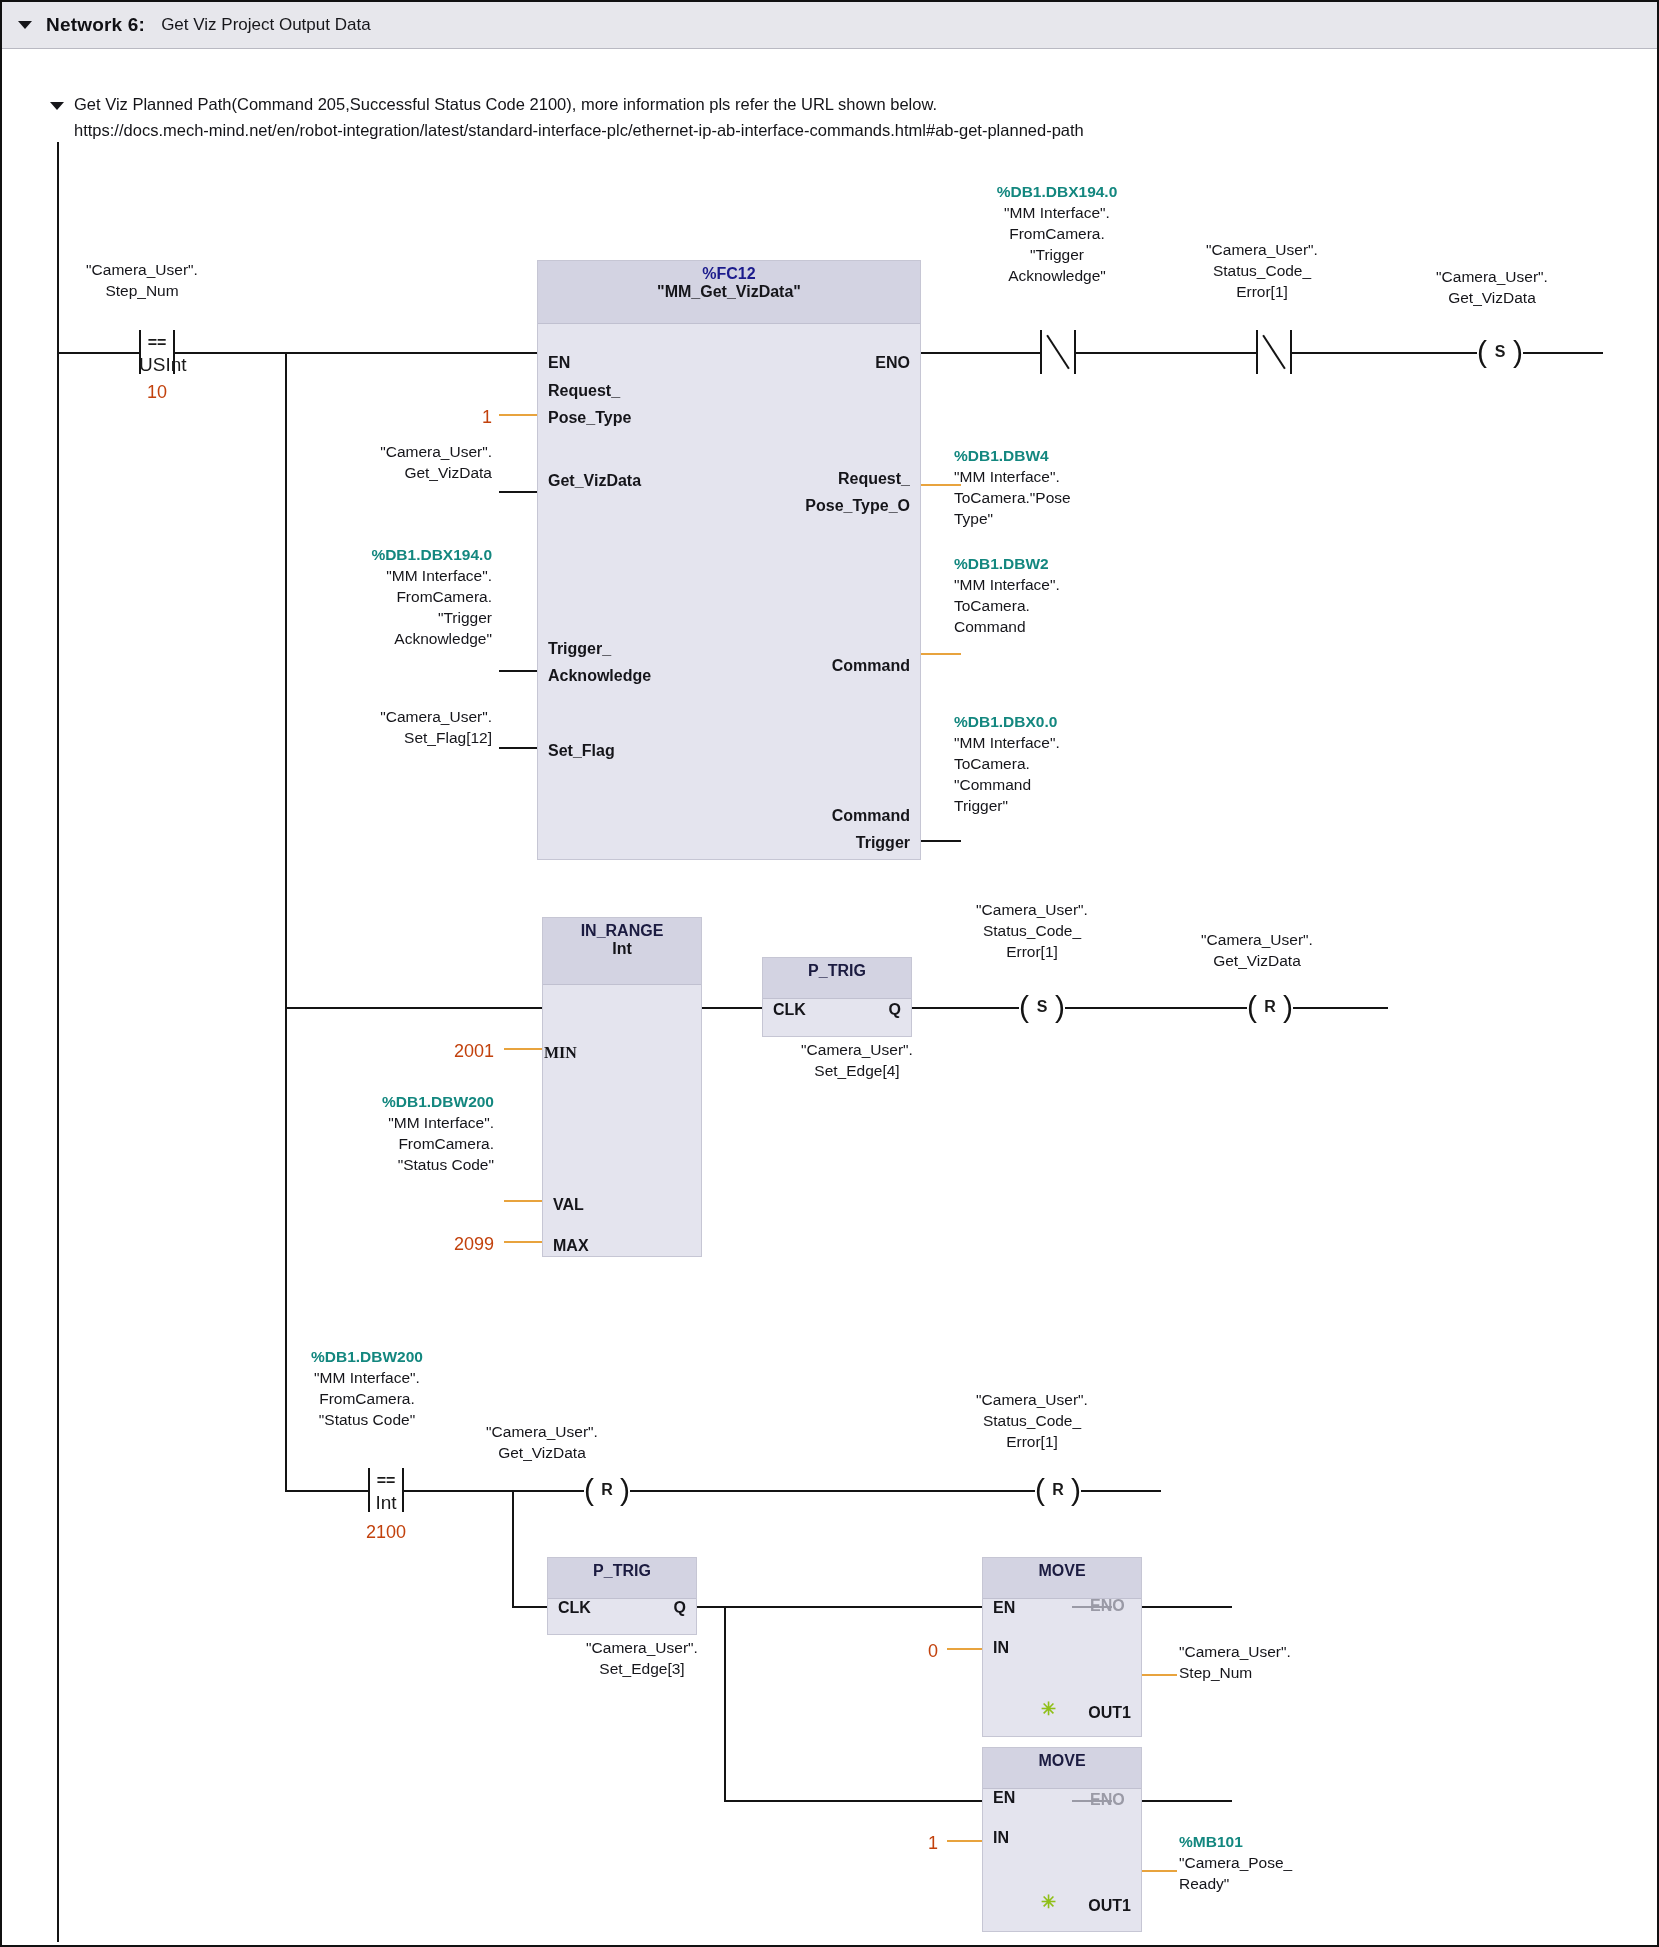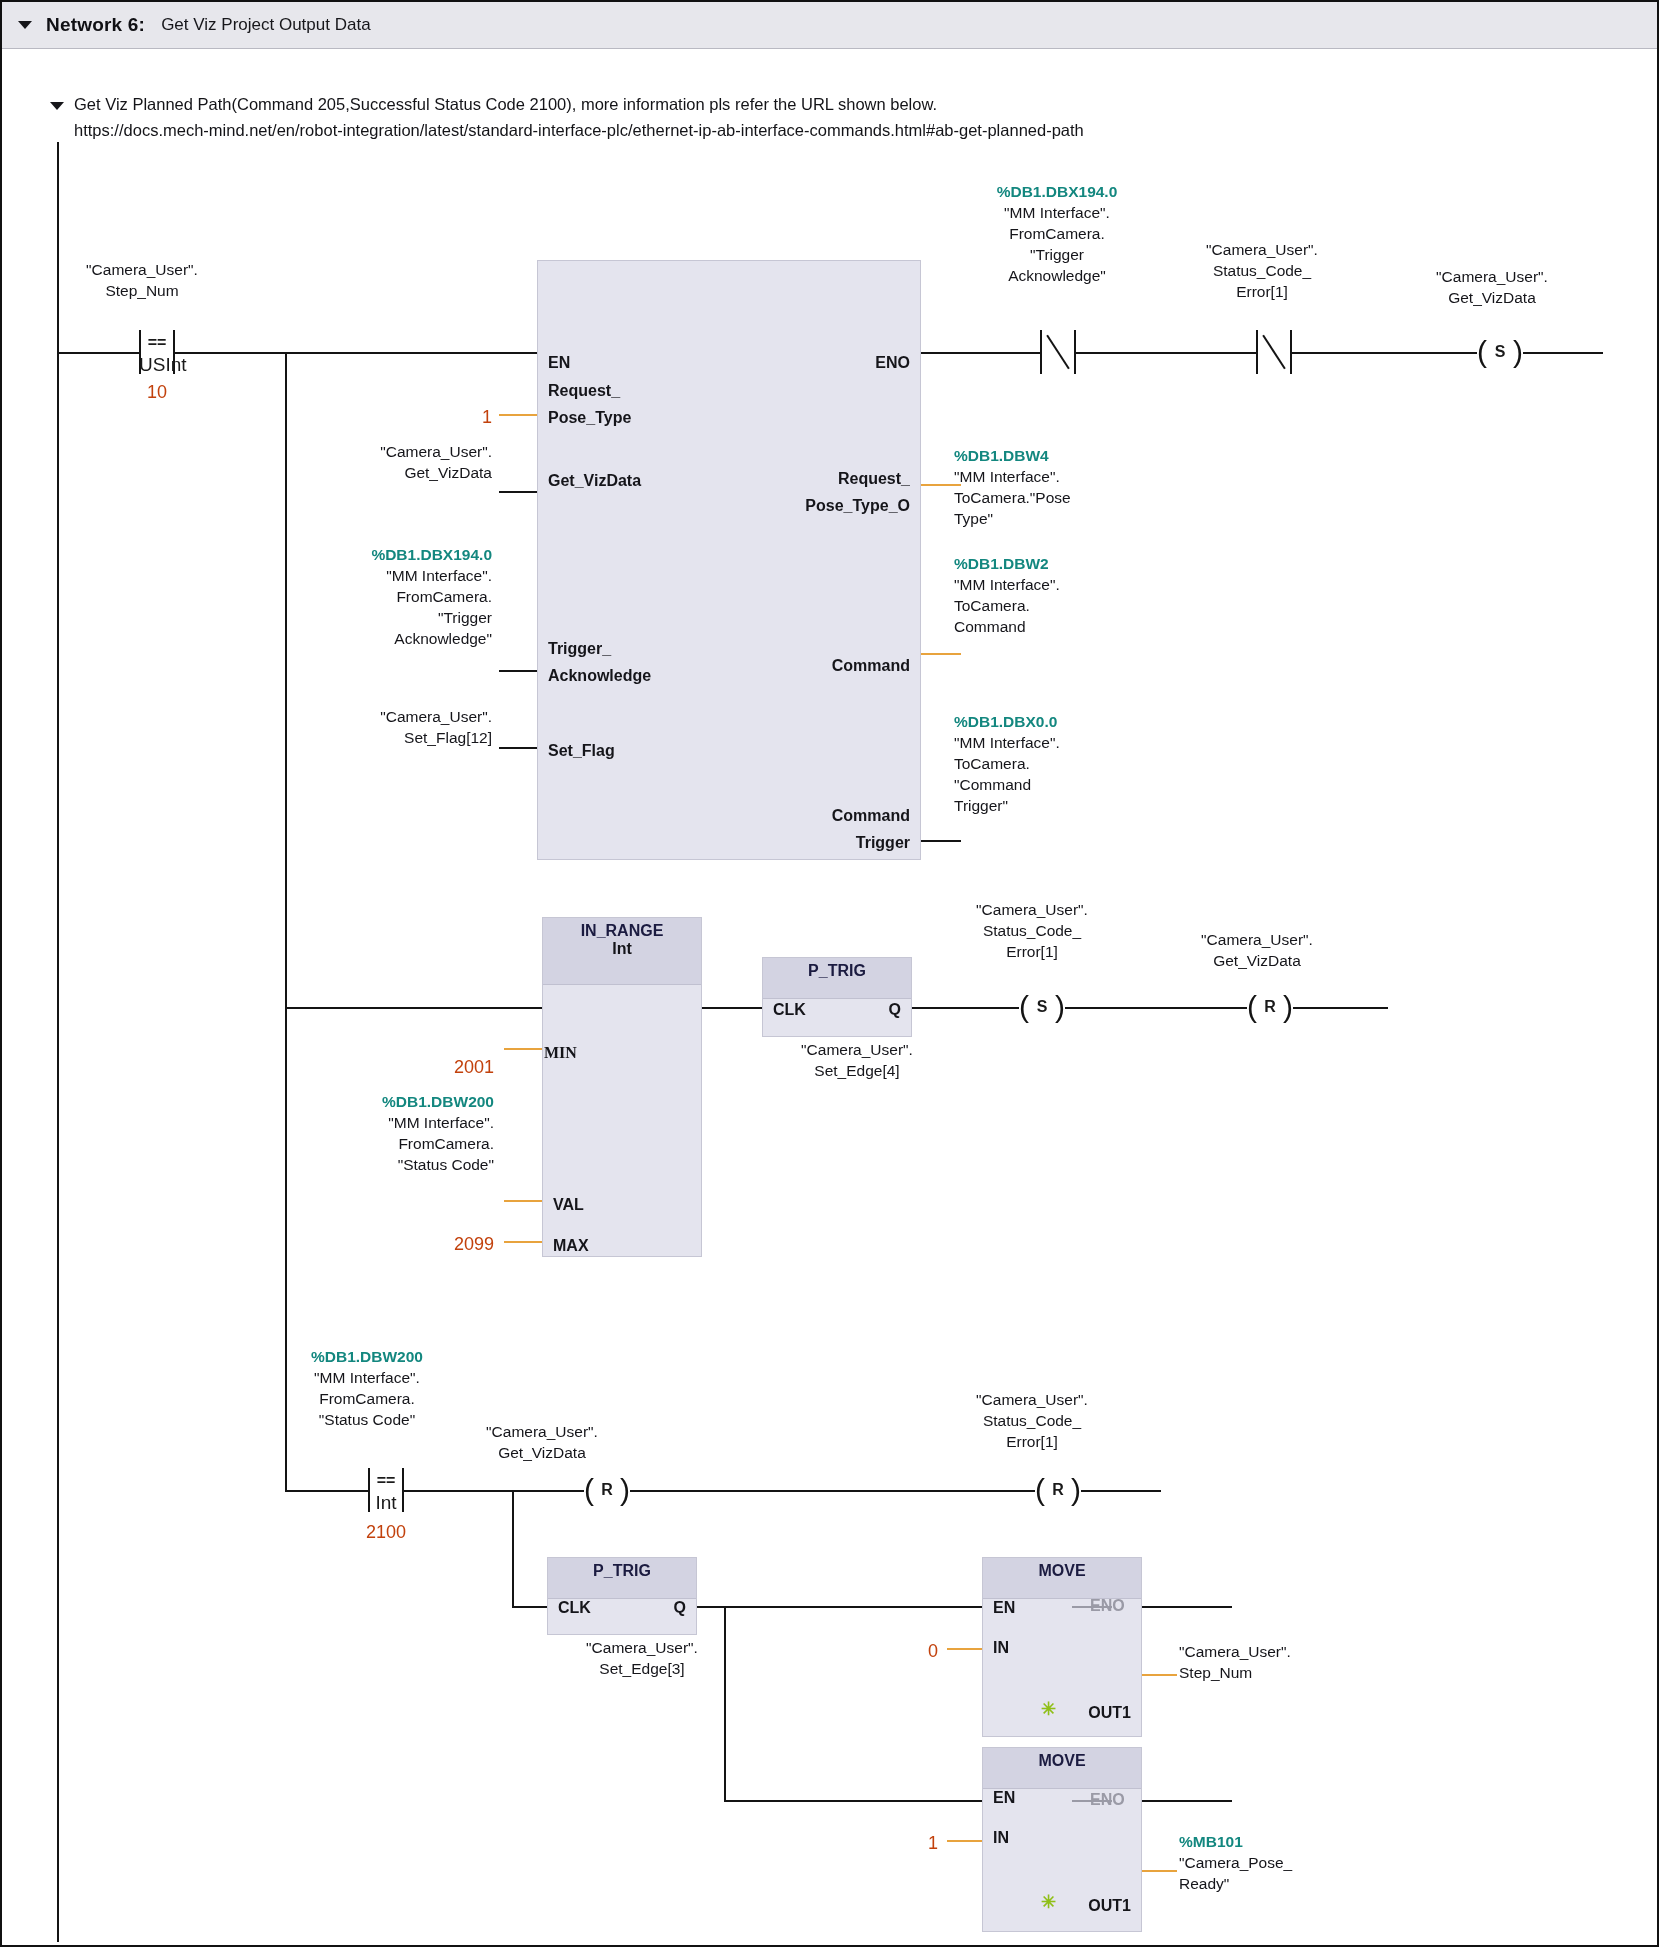--- a/index.html
+++ b/index.html
@@ -117,20 +117,24 @@
         <div class="bar r"></div>
       <div class="op">==</div>
       <div class="ty">USInt</div>
     </div>
     <div class="lbl c num" style="left:137px;top:378px;width:36px;">10</div>
 
     <div class="wire h" style="left:173px;top:350px;width:362px;"></div>
     <div class="wire v" style="left:283px;top:350px;height:655px;"></div>
 
     <div class="block" style="left:535px;top:258px;width:384px;height:600px;">
+      <div class="block-hd" style="height:54px;">
+        <span class="fcname">%FC12</span>
+        <span class="sub">"MM_Get_VizData"</span>
+      </div>
       <div class="bterm" style="left:10px;top:92px;">EN</div>
       <div class="bterm rt" style="right:10px;top:92px;">ENO</div>
       <div class="bterm" style="left:10px;top:120px;">Request_</div>
       <div class="bterm" style="left:10px;top:147px;">Pose_Type</div>
       <div class="bterm" style="left:10px;top:210px;">Get_VizData</div>
       <div class="bterm" style="left:10px;top:378px;">Trigger_</div>
       <div class="bterm" style="left:10px;top:405px;">Acknowledge</div>
       <div class="bterm" style="left:10px;top:480px;">Set_Flag</div>
       <div class="bterm rt" style="right:10px;top:208px;">Request_</div>
       <div class="bterm rt" style="right:10px;top:235px;">Pose_Type_O</div>
@@ -232,21 +236,21 @@
       <div class="block-hd" style="height:58px;">
         <span>IN_RANGE</span>
         <span class="sub">Int</span>
       </div>
       <div class="bterm" style="left:1px;top:125px;font-family:Liberation Serif, serif;">MIN</div>
       <div class="bterm" style="left:10px;top:277px;">VAL</div>
       <div class="bterm" style="left:10px;top:318px;">MAX</div>
     </div>
 
     <div class="owire" style="left:502px;top:1046px;width:38px;"></div>
-    <div class="lbl r num" style="left:380px;top:1037px;width:112px;margin-top:16px;">2001</div>
+    <div class="lbl r num" style="left:380px;top:1037px;width:112px;">2001</div>
 
     <div class="owire" style="left:502px;top:1198px;width:38px;"></div>
     <div class="lbl r" style="left:300px;top:1090px;width:192px;">
       <div class="addr">%DB1.DBW200</div>
       <div>"MM Interface".</div>
       <div>FromCamera.</div>
       <div>"Status Code"</div>
     </div>
 
     <div class="owire" style="left:502px;top:1239px;width:38px;"></div>

